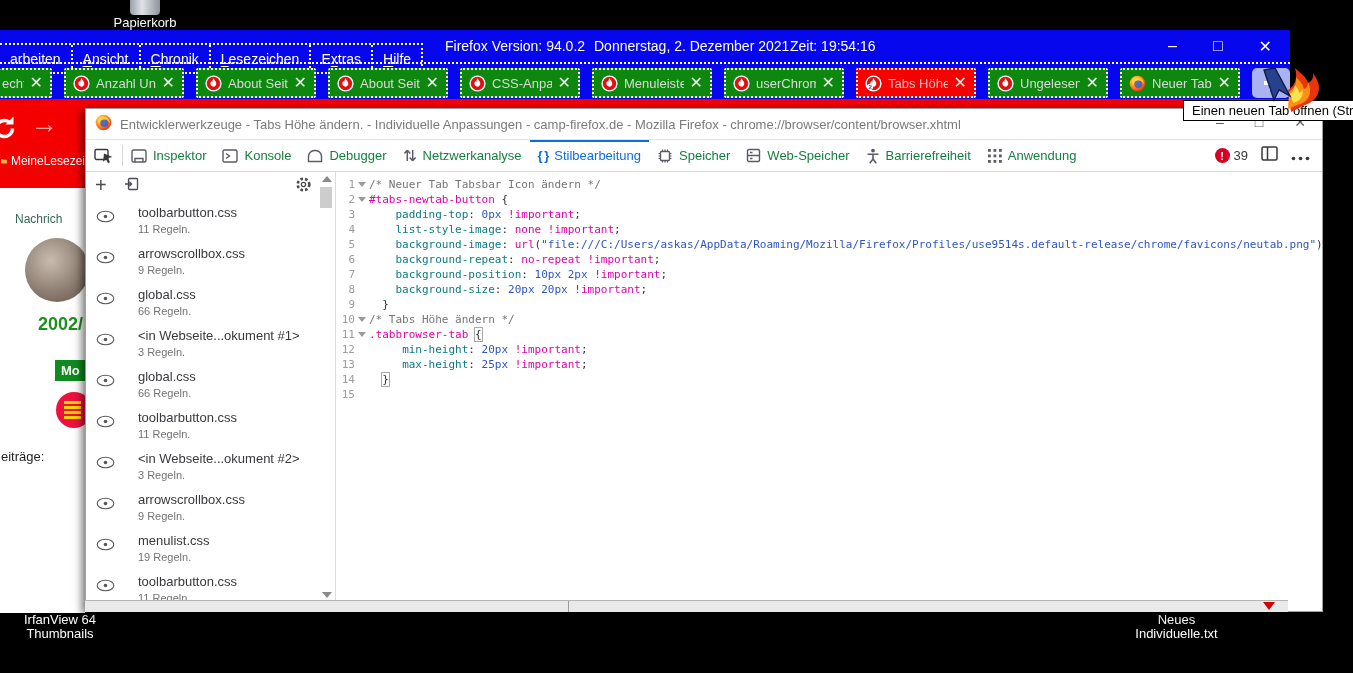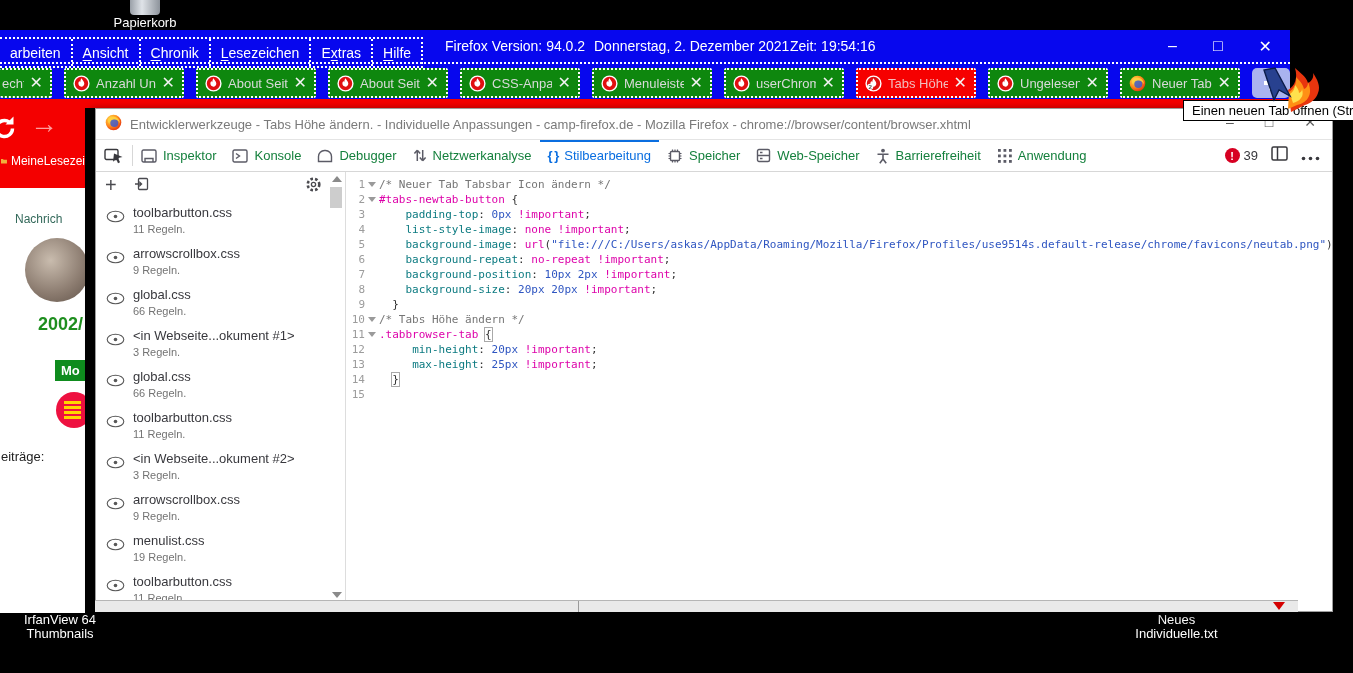--- a/index.html
+++ b/index.html
@@ -5,21 +5,21 @@
   html,body{margin:0;padding:0}
   body{width:1353px;height:673px;background:#000;position:relative;overflow:hidden;
        font-family:"Liberation Sans",sans-serif;-webkit-font-smoothing:antialiased}
   
   .desk-label{position:absolute;color:#fff;font-size:13px;text-align:center;line-height:1.1;text-shadow:1px 1px 1px #000}
   .trash{position:absolute;left:103px;top:0;width:84px;text-align:center;color:#fff;font-size:13px}
   .trash-icon{width:30px;height:15px;margin:0 auto;background:linear-gradient(90deg,#9aa0a8,#dfe3e8 40%,#8d939b);border-radius:0 0 4px 4px}
   
   .fx-window{position:absolute;left:0;top:30px;width:1290px;height:78px;background:#0707ee}
   .menubar{position:absolute;top:0;left:0;height:32px;display:flex;align-items:stretch}
-  .menu-group{display:flex;border:2px dotted #fff;border-left:none;margin-top:7px;height:27px}
+  .menu-group{display:flex;border:2px dotted #fff;border-left:none;margin-top:13px;height:27px}
   .menu-item{display:flex;align-items:center;padding:0 10px;color:#fff;font-size:14px;border-right:2px dotted #fff;white-space:nowrap}
   .menu-item:last-child{border-right:none}
   .menu-item u{text-underline-offset:2px}
   .info-span{position:absolute;top:8px;color:#fff;font-size:14px;white-space:nowrap}
   .win-controls{position:absolute;top:7px;right:18px;display:flex;gap:36px;color:#fff;font-size:16px}
   .win-controls span{cursor:default}
   .dotline{position:absolute;left:0;right:0;top:32px;border-top:2px dotted #fff}
   .tabstrip{position:absolute;top:37px;left:0;right:0;display:flex;gap:12px;align-items:center;height:32px}
   .tab{box-sizing:border-box;width:120px;height:30px;border:2px dotted #fff;border-radius:2px;background:#0e870e;
        display:flex;align-items:center;gap:6px;padding:0 7px;overflow:hidden;flex:none}
@@ -46,21 +46,21 @@
   .burger{position:absolute;left:56px;top:284px;width:36px;height:36px;border-radius:50%;background:#ee1140;
           display:flex;flex-direction:column;justify-content:center;gap:2px;padding-left:8px;box-sizing:border-box}
   .burger i{display:block;width:17px;height:3px;background:#ffd400}
   .posts-label{position:absolute;left:1px;top:341px;color:#222;font-size:13px}
   
   .tooltip{position:absolute;left:1183px;top:100px;background:#fff;border:1px solid #000;padding:2px 8px;
            font-size:13px;color:#000;white-space:nowrap;z-index:60}
   
   .cursor{position:absolute;left:1250px;top:64px;z-index:70;pointer-events:none}
   
-  .devtools{position:absolute;left:95px;top:108px;width:1238px;height:504px;background:#fff;
+  .devtools{position:absolute;left:85px;top:108px;width:1238px;height:504px;background:#fff;
             border:1px solid #9e9e9e;box-sizing:border-box;box-shadow:-3px 2px 8px rgba(0,0,0,.55);z-index:10}
   .dt-titlebar{position:relative;height:30px;display:flex;align-items:center;padding-left:9px;gap:8px}
   .dt-title{font-size:13px;color:#7a7a7a;white-space:nowrap;overflow:hidden;max-width:1050px}
   .dt-controls{position:absolute;right:16px;top:5px;display:flex;gap:31px;color:#5a5a5a;font-size:14px}
   .dt-toolbar{position:relative;height:33px;border-top:1px solid #e4e4e4;border-bottom:1px solid #d7d7d7;
               display:flex;align-items:stretch;box-sizing:border-box}
   .dt-pick{width:36px;display:flex;align-items:center;justify-content:center}
   .dt-sep{width:1px;background:#d7d7d7;margin:5px 0}
   .dt-tabs{display:flex;align-items:stretch}
   .dt-tab{display:flex;align-items:center;gap:6px;padding:0 8px;font-size:13px;color:#15803d;white-space:nowrap}
@@ -71,21 +71,21 @@
   .err-badge{display:flex;align-items:center;gap:4px;font-size:13px;color:#38383d}
   .err-dot{width:15px;height:15px;border-radius:50%;background:#d70022;color:#fff;font-size:11px;font-weight:bold;
            display:flex;align-items:center;justify-content:center}
   .dt-body{position:absolute;top:63px;left:0;right:0;bottom:11px;display:flex;overflow:hidden}
   
   .se-sidebar{width:250px;flex:none;border-right:1px solid #ddd;position:relative;box-sizing:border-box}
   .se-toolbar{height:28px;display:flex;align-items:center;padding:0 9px;gap:17px}
   .se-plus{font-size:20px;color:#4a4a4f;line-height:1;margin-top:-2px}
   .se-gear{margin-left:auto;padding-right:14px}
   .se-list{position:absolute;top:30px;left:0;right:17px;bottom:0;overflow:hidden}
-  .se-item{height:41px;display:flex;gap:8px;padding:3px 0 0 10px;box-sizing:border-box}
+  .se-item{height:41px;display:flex;gap:23px;padding:3px 0 0 10px;box-sizing:border-box}
   .se-eye{margin-top:4px;flex:none}
   .se-name{font-size:13px;color:#38383d;white-space:nowrap;overflow:hidden}
   .se-rules{font-size:11px;color:#737373;margin-top:3px}
   .se-scroll{position:absolute;right:1px;top:0;bottom:0;width:15px}
   .chev{position:absolute;left:3px;width:0;height:0;border-left:5px solid transparent;border-right:5px solid transparent}
   .chev.up{top:4px;border-bottom:6px solid #8a8a8a}
   .chev.down{bottom:2px;border-top:6px solid #8a8a8a}
   .se-thumb{position:absolute;left:1px;top:15px;width:12px;height:21px;background:#cdcdcd}
   
   .se-editor{flex:1;position:relative;font-family:"DejaVu Sans Mono",monospace;font-size:11px;padding-top:5px;overflow:hidden}

